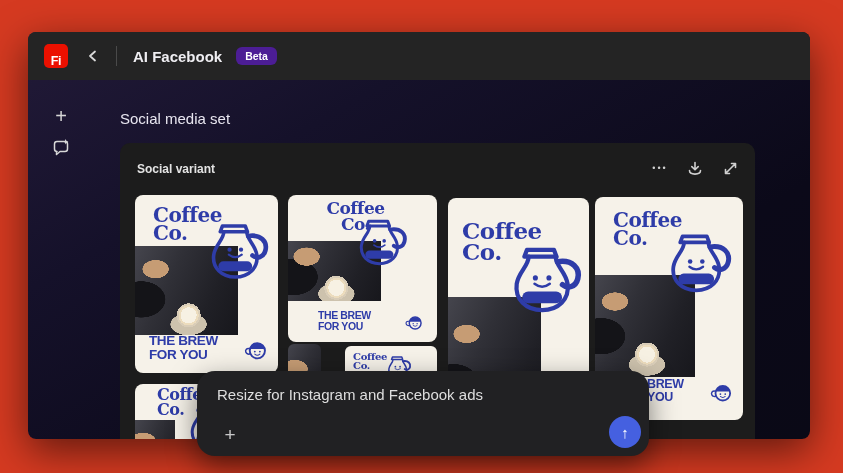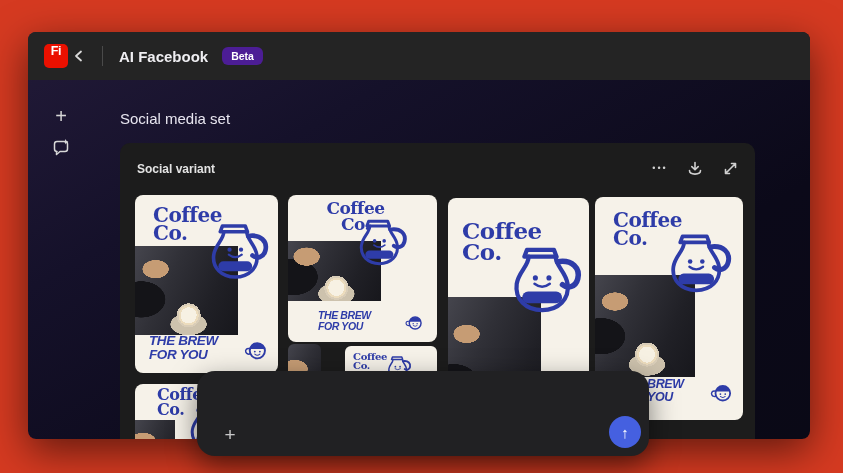--- a/index.html
+++ b/index.html
@@ -10,22 +10,22 @@
 
   .window { position:absolute; left:28px; top:32px; width:782px; height:407px;
             border-radius:8px; overflow:hidden;
             background:linear-gradient(150deg,#221a38 0%,#15112a 30%,#0b0919 70%,#0a0916 100%);
             box-shadow:0 12px 40px rgba(0,0,0,.55); }
 
   
   .topbar { position:absolute; left:0; top:0; width:782px; height:48px; background:#242424;
             display:flex; align-items:center; padding-left:16px; }
   .logo { width:24px; height:24px; border-radius:5px; background:#eb1000; color:#fff;
-          display:flex; align-items:flex-start; justify-content:center;
-          font-size:12.5px; font-weight:800; letter-spacing:-.3px; margin-right:0; }
+          display:flex; align-items:flex-end; justify-content:center;
+          font-size:12.5px; font-weight:800; letter-spacing:-.3px; margin-right:14px; }
   .iconbtn { background:none; border:none; cursor:pointer; display:flex; align-items:center;
              justify-content:center; color:#d6d6d6; padding:0; }
   .back { width:22px; height:22px; margin-right:12px; }
   .tb-divider { width:1px; height:20px; background:#4a4a4a; margin-right:16px; }
   .tb-title { color:#efeef2; font-size:15px; font-weight:700; margin-right:14px; }
   .beta { background:#4c1d95; color:#fff; font-size:10.5px; font-weight:700;
           padding:3px 9px; border-radius:6px; }
 
   
   .sidebar { position:absolute; left:0; top:48px; width:66px; height:359px; }
@@ -52,21 +52,21 @@
   .c2 { left:168px; top:52px;  width:149px; height:147px; }
   .c3 { left:328px; top:55px;  width:141px; height:241px; }
   .c4 { left:475px; top:54px;  width:148px; height:223px; }
   .c5 { left:15px;  top:241px; width:143px; height:120px; }
   .c6p { left:168px; top:201px; width:33px; height:96px; border-radius:6px; }
   .c6 { left:225px; top:203px; width:92px; height:94px; border-radius:6px; }
 
   .brand { position:absolute; font-family:"DejaVu Serif", serif; font-weight:800;
            color:#2e3ca8; line-height:.92; letter-spacing:-.5px; }
   .tagline { position:absolute; font-weight:800; color:#2e3ca8; line-height:1.04;
-             letter-spacing:-.4px;font-style:italic; }
+             letter-spacing:-.4px; }
   .pot { position:absolute; }
   .mug { position:absolute; }
 
   .photo { position:absolute; background-color:#26262b;
     background-image:
       radial-gradient(circle at 52% 78%, #f7f1e3 0 8px, #ecdcbd 8px 10px, #d9cdb8 10px 12px, transparent 12px),
       radial-gradient(ellipse 30px 18px at 52% 88%, #cdc2ad 0 60%, transparent 61%),
       radial-gradient(ellipse 26px 18px at 20% 26%, #c69c74 0 50%, transparent 51%),
       radial-gradient(ellipse 40px 30px at 6% 60%, #141418 0 60%, transparent 61%),
       linear-gradient(115deg,#45454d 0%,#303037 35%,#202026 70%,#17171c 100%); }
@@ -275,20 +275,21 @@
         </div>
         <svg class="pot">
             <use href="#pot"></use>
           </svg>
       </div>
 
     </div>
   </div>
 
   <div class="prompt">
+    <div class="prompt-text">Resize for Instagram and Facebook ads</div>
     <button class="iconbtn prompt-plus">
       <span>+</span>
     </button>
     <button class="iconbtn prompt-send">
       <span>↑</span>
     </button>
   </div>
 
 </div>
 

